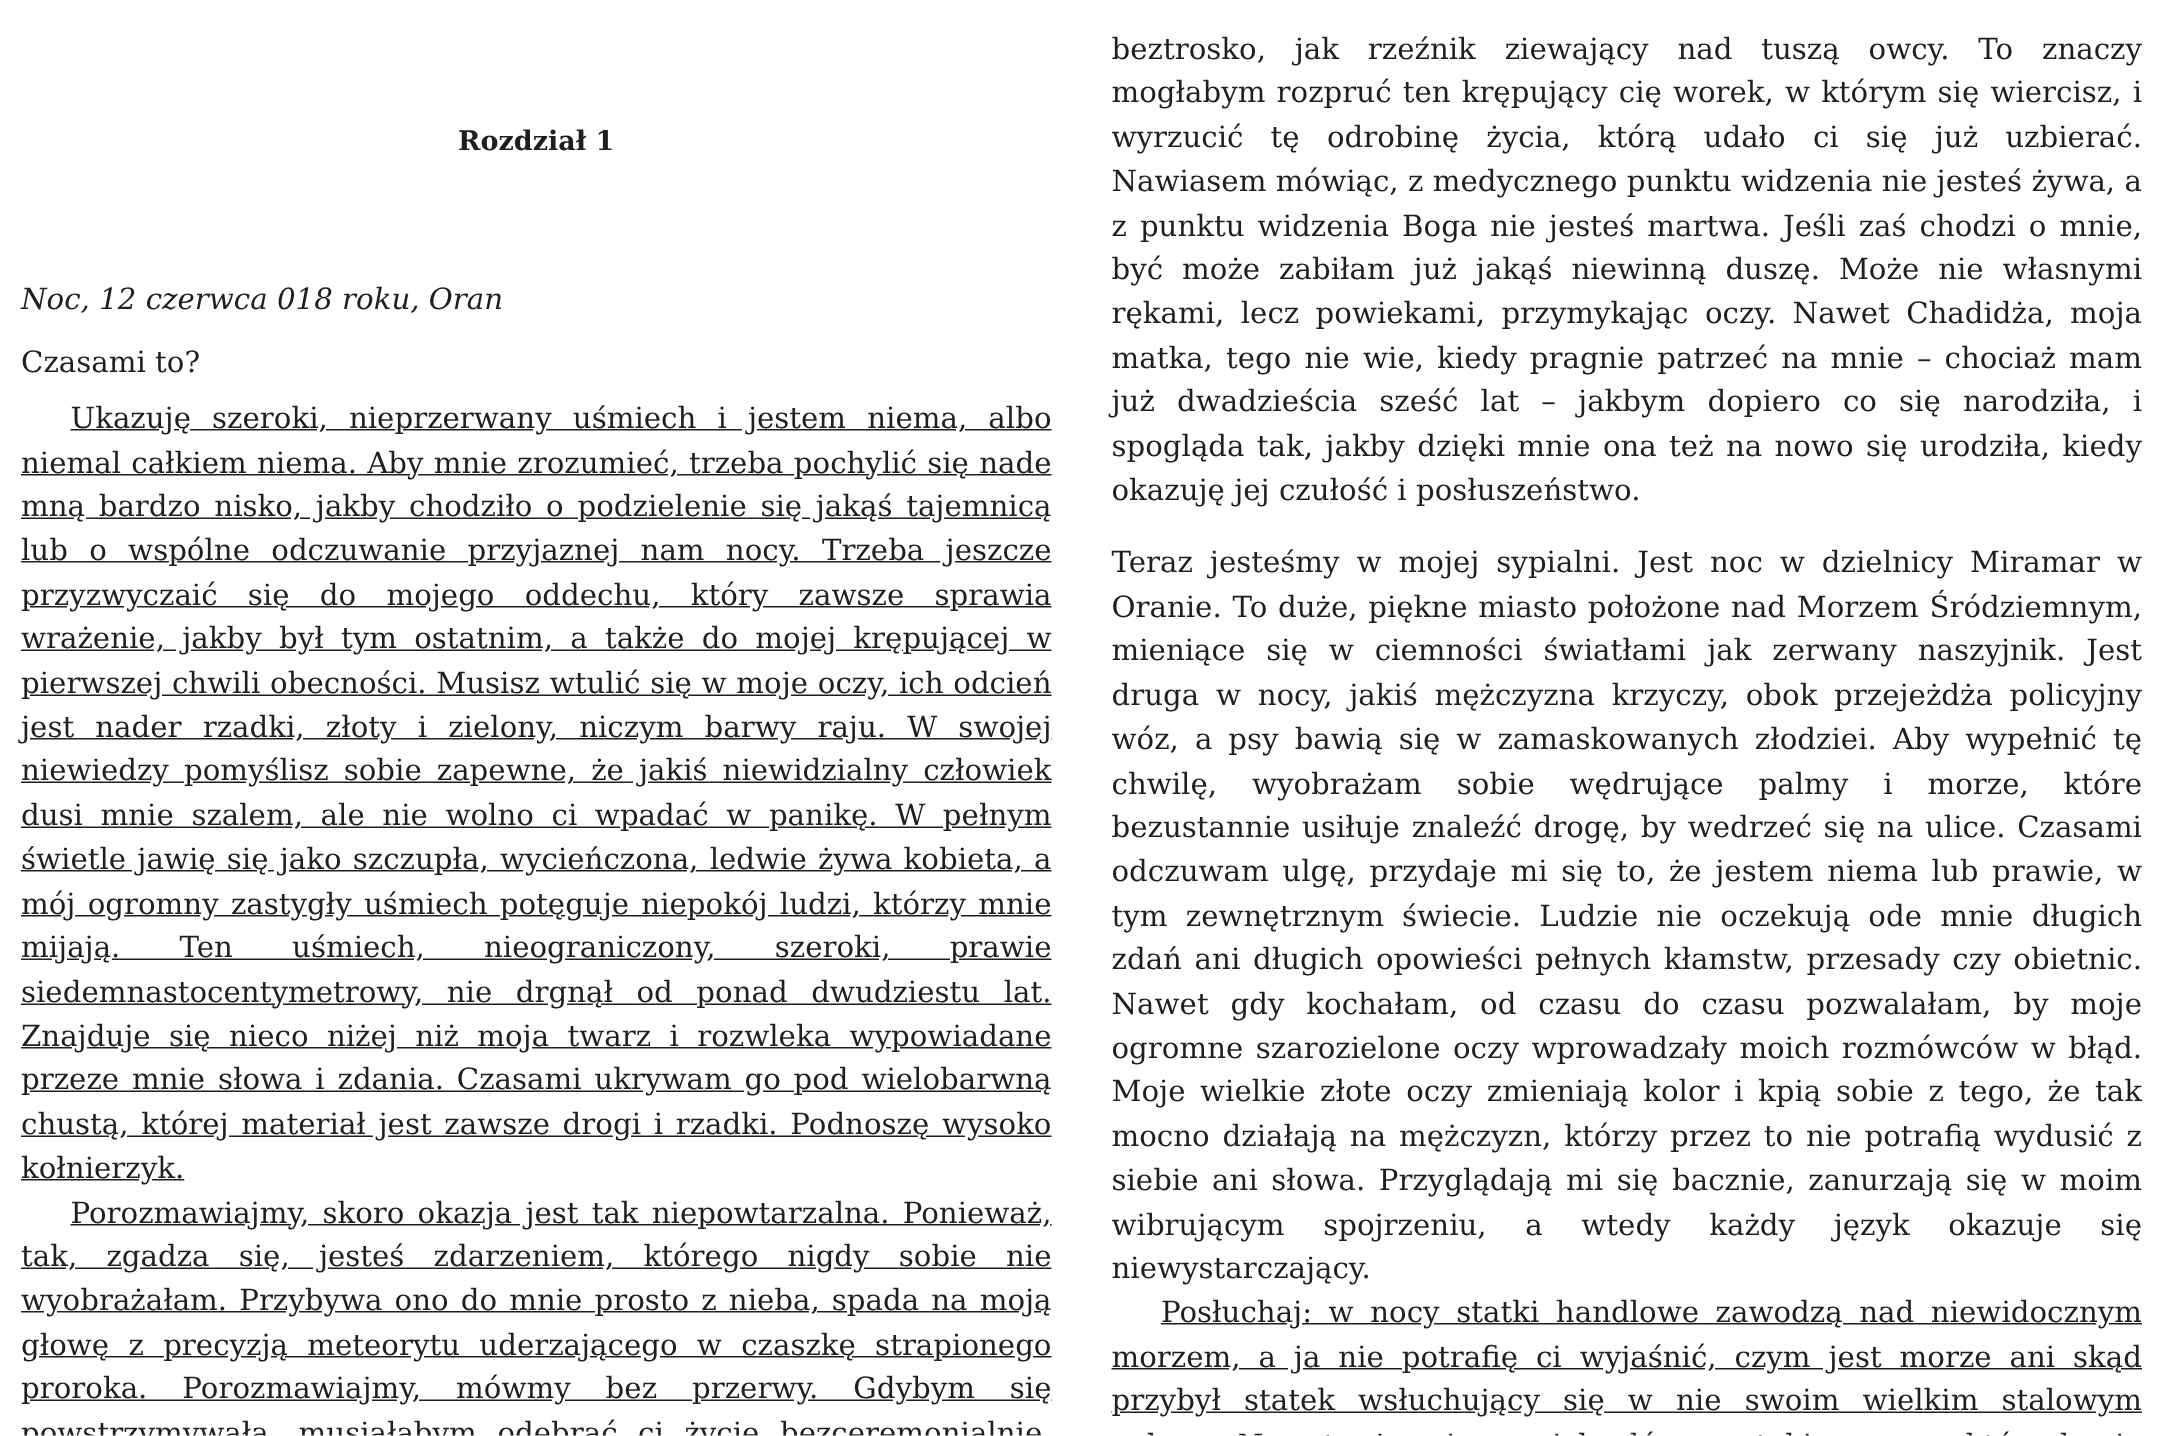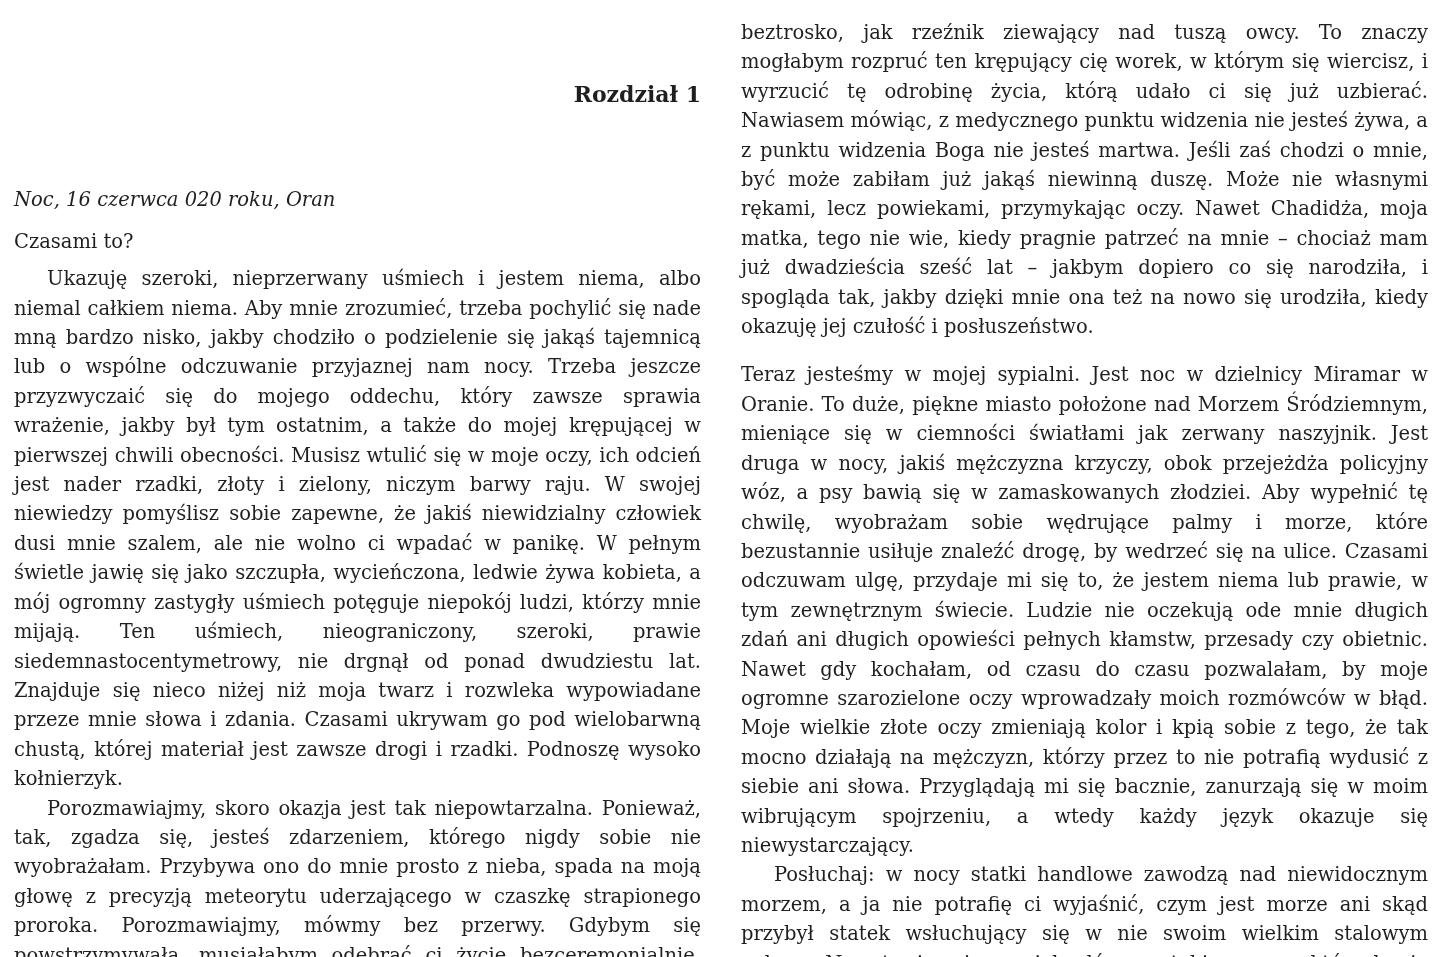--- a/index.html
+++ b/index.html
@@ -23,44 +23,44 @@
   .column {
     font-family: "DejaVu Serif", "Liberation Serif", serif;
     font-size: 19.5px;
     line-height: 29.4px;
     color: #1f1f1f;
     text-align: justify;
   }
   .column p { margin: 0; }
   .chapter-heading {
     font-family: "DejaVu Serif", "Liberation Serif", serif;
-    font-size: 22px;
+    font-size: 18px;
     font-weight: 700;
-    text-align: right;
+    text-align: center;
     margin: 62px 0 0 0;
     color: #1f1f1f;
   }
   .dateline {
     font-style: italic;
     margin-top: 76px !important;
     text-align: left;
   }
   .p-short { margin-top: 12px !important; }
-  .p-indent { text-indent: 33px; }
+  .p-indent { text-indent: 33px; text-decoration: underline; }
   .p-after-short { margin-top: 8px !important; }
   .p-gap { margin-top: 19px !important; }
 </style>
 </head>
 <body>
 
 <div class="page">
 
   <div class="column">
     <h1 class="chapter-heading">Rozdział 1</h1>
-    <p class="dateline">Noc, 16 czerwca 020 roku, Oran</p>
+    <p class="dateline">Noc, 12 czerwca 018 roku, Oran</p>
     <p class="p-short">Czasami to?</p>
     <p class="p-indent p-after-short">Ukazuję szeroki, nieprzerwany uśmiech i jestem niema, albo niemal całkiem niema. Aby mnie zrozumieć, trzeba pochylić się nade mną bardzo nisko, jakby chodziło o podzielenie się jakąś tajemnicą lub o wspólne odczuwanie przyjaznej nam nocy. Trzeba jeszcze przyzwyczaić się do mojego oddechu, który zawsze sprawia wrażenie, jakby był tym ostatnim, a także do mojej krępującej w pierwszej chwili obecności. Musisz wtulić się w moje oczy, ich odcień jest nader rzadki, złoty i zielony, niczym barwy raju. W swojej niewiedzy pomyślisz sobie zapewne, że jakiś niewidzialny człowiek dusi mnie szalem, ale nie wolno ci wpadać w panikę. W pełnym świetle jawię się jako szczupła, wycieńczona, ledwie żywa kobieta, a mój ogromny zastygły uśmiech potęguje niepokój ludzi, którzy mnie mijają. Ten uśmiech, nieograniczony, szeroki, prawie siedemnastocentymetrowy, nie drgnął od ponad dwudziestu lat. Znajduje się nieco niżej niż moja twarz i rozwleka wypowiadane przeze mnie słowa i zdania. Czasami ukrywam go pod wielobarwną chustą, której materiał jest zawsze drogi i rzadki. Podnoszę wysoko kołnierzyk.</p>
     <p class="p-indent">Porozmawiajmy, skoro okazja jest tak niepowtarzalna. Ponieważ, tak, zgadza się, jesteś zdarzeniem, którego nigdy sobie nie wyobrażałam. Przybywa ono do mnie prosto z nieba, spada na moją głowę z precyzją meteorytu uderzającego w czaszkę strapionego proroka. Porozmawiajmy, mówmy bez przerwy. Gdybym się powstrzymywała, musiałabym odebrać ci życie bezceremonialnie, gwałtownie, niemal</p>
   </div>
 
   <div class="column">
     <p>beztrosko, jak rzeźnik ziewający nad tuszą owcy. To znaczy mogłabym rozpruć ten krępujący cię worek, w którym się wiercisz, i wyrzucić tę odrobinę życia, którą udało ci się już uzbierać. Nawiasem mówiąc, z medycznego punktu widzenia nie jesteś żywa, a z punktu widzenia Boga nie jesteś martwa. Jeśli zaś chodzi o mnie, być może zabiłam już jakąś niewinną duszę. Może nie własnymi rękami, lecz powiekami, przymykając oczy. Nawet Chadidża, moja matka, tego nie wie, kiedy pragnie patrzeć na mnie – chociaż mam już dwadzieścia sześć lat – jakbym dopiero co się narodziła, i spogląda tak, jakby dzięki mnie ona też na nowo się urodziła, kiedy okazuję jej czułość i posłuszeństwo.</p>
     <p class="p-gap">Teraz jesteśmy w mojej sypialni. Jest noc w dzielnicy Miramar w Oranie. To duże, piękne miasto położone nad Morzem Śródziemnym, mieniące się w ciemności światłami jak zerwany naszyjnik. Jest druga w nocy, jakiś mężczyzna krzyczy, obok przejeżdża policyjny wóz, a psy bawią się w zamaskowanych złodziei. Aby wypełnić tę chwilę, wyobrażam sobie wędrujące palmy i morze, które bezustannie usiłuje znaleźć drogę, by wedrzeć się na ulice. Czasami odczuwam ulgę, przydaje mi się to, że jestem niema lub prawie, w tym zewnętrznym świecie. Ludzie nie oczekują ode mnie długich zdań ani długich opowieści pełnych kłamstw, przesady czy obietnic. Nawet gdy kochałam, od czasu do czasu pozwalałam, by moje ogromne szarozielone oczy wprowadzały moich rozmówców w błąd. Moje wielkie złote oczy zmieniają kolor i kpią sobie z tego, że tak mocno działają na mężczyzn, którzy przez to nie potrafią wydusić z siebie ani słowa. Przyglądają mi się bacznie, zanurzają się w moim wibrującym spojrzeniu, a wtedy każdy język okazuje się niewystarczający.</p>
     <p class="p-indent">Posłuchaj: w nocy statki handlowe zawodzą nad niewidocznym morzem, a ja nie potrafię ci wyjaśnić, czym jest morze ani skąd przybył statek wsłuchujący się w nie swoim wielkim stalowym uchem. Nawet używając moich słów, są takie rzeczy, których nie potrafię ci przekazać, to bowiem niuanse zewnętrznego świata. Wyrecytowanie tysiąca</p>
   </div>

